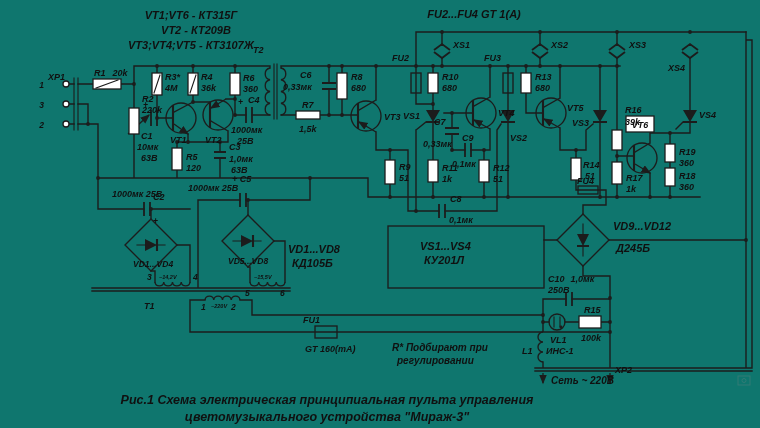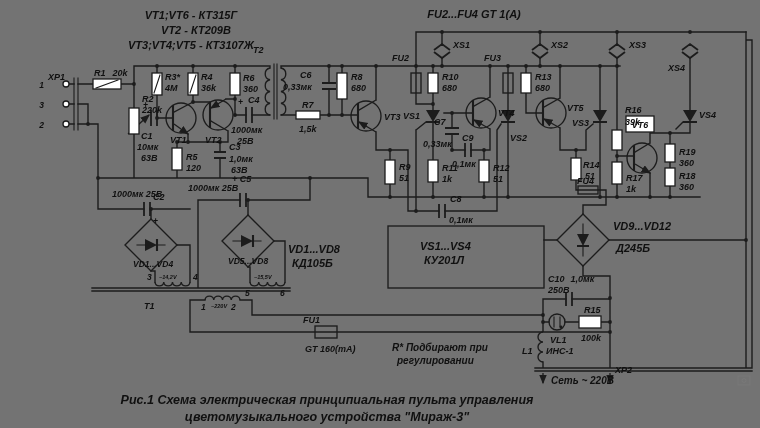--- a/index.html
+++ b/index.html
@@ -1,16 +1,16 @@
 <!DOCTYPE html>
 <html><head>
 <meta charset="utf-8">
 <style>
   html,body{margin:0;padding:0;background:#fff;}
-  .stage{position:relative;width:760px;height:428px;background:#737373;overflow:hidden;
+  .stage{position:relative;width:760px;height:428px;background:#0f766e;overflow:hidden;
          font-family:"Liberation Sans",sans-serif;}
   svg{position:absolute;left:0;top:0;}
   .w{fill:none;stroke:#1c1c1c;stroke-width:1.4;stroke-linecap:square;}
   .w2{fill:none;stroke:#1c1c1c;stroke-width:1.1;stroke-linecap:square;}
   .plate{fill:none;stroke:#1c1c1c;stroke-width:1.8;stroke-linecap:butt;}
   .bar{fill:none;stroke:#1c1c1c;stroke-width:2.1;stroke-linecap:butt;}
   .sym{fill:#ffffff;stroke:#1c1c1c;stroke-width:1.3;}
   .symn{fill:none;stroke:#1c1c1c;stroke-width:1.35;}
   .fil{fill:#1c1c1c;stroke:none;}
   .arr{fill:none;stroke:#1c1c1c;stroke-width:1.3;}

